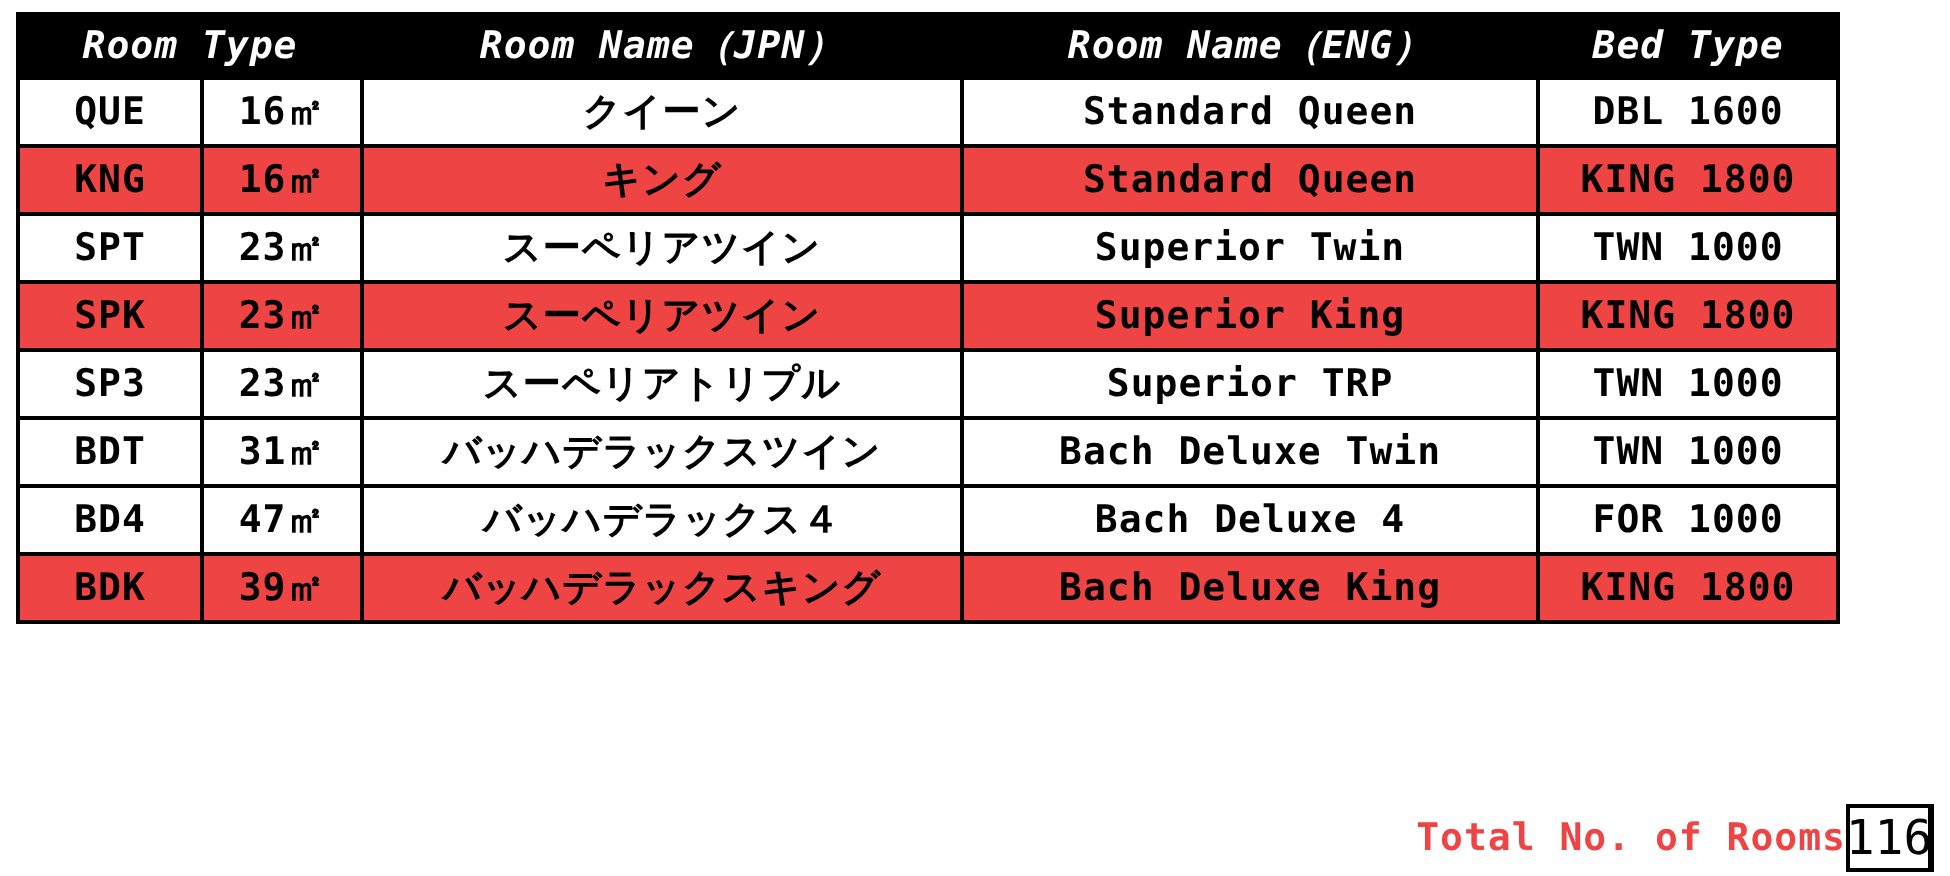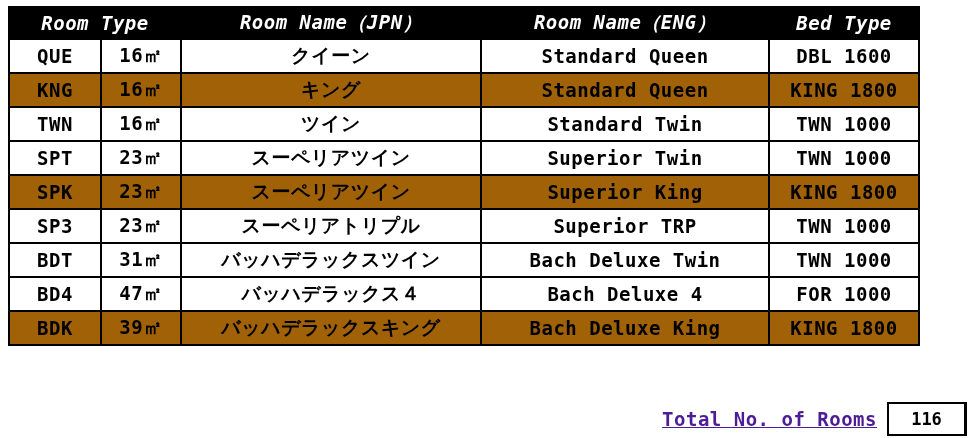--- a/index.html
+++ b/index.html
@@ -47,21 +47,21 @@
     border-color: #000000;
     font-size: 19px;
     font-style: italic;
   }
   .col-code   { width: 92px; }
   .col-area   { width: 80px; }
   .col-jpn    { width: 300px; }
   .col-eng    { width: 288px; }
   .col-bed    { width: 150px; }
   tbody tr.shaded td {
-    background: #a16207;
+    background: #ef4444;
   }
   tbody tr.plain td {
     background: #ffffff;
   }
   td.cell-jpn {
     font-family: Liberation Sans, sans-serif;
     font-size: 19px;
     letter-spacing: 1px;
   }
   th.head-jpn, th.head-eng {
@@ -78,30 +78,28 @@
     justify-content: flex-end;
     align-items: stretch;
   }
   .total-label {
     font-size: 19px;
     font-weight: bold;
     letter-spacing: 0.5px;
     display: flex;
     align-items: center;
     justify-content: flex-end;
-    padding-right: 10px;
-    color: #4c1d95;
-    text-decoration: underline;
+    color: #ef4444;
   }
   .total-value {
-    width: 80px;
+    width: 44px;
     border: 2px solid #000000;
     border-right: 3px solid #000000;
-    font-size: 17px;
-    font-weight: bold;
+    font-size: 24px;
+    font-weight: normal;
     display: flex;
     align-items: center;
     justify-content: center;
     background: #ffffff;
     box-sizing: border-box;
   }
 </style>
 </head>
 <body>
 
@@ -130,27 +128,20 @@
           <td class="cell-jpn">クイーン</td>
           <td>Standard Queen</td>
           <td>DBL 1600</td>
         </tr>
         <tr class="shaded">
           <td>KNG</td>
           <td>16㎡</td>
           <td class="cell-jpn">キング</td>
           <td>Standard Queen</td>
           <td>KING 1800</td>
-        </tr>
-        <tr class="plain">
-          <td>TWN</td>
-          <td>16㎡</td>
-          <td class="cell-jpn">ツイン</td>
-          <td>Standard Twin</td>
-          <td>TWN 1000</td>
         </tr>
         <tr class="plain">
           <td>SPT</td>
           <td>23㎡</td>
           <td class="cell-jpn">スーペリアツイン</td>
           <td>Superior Twin</td>
           <td>TWN 1000</td>
         </tr>
         <tr class="shaded">
           <td>SPK</td>

